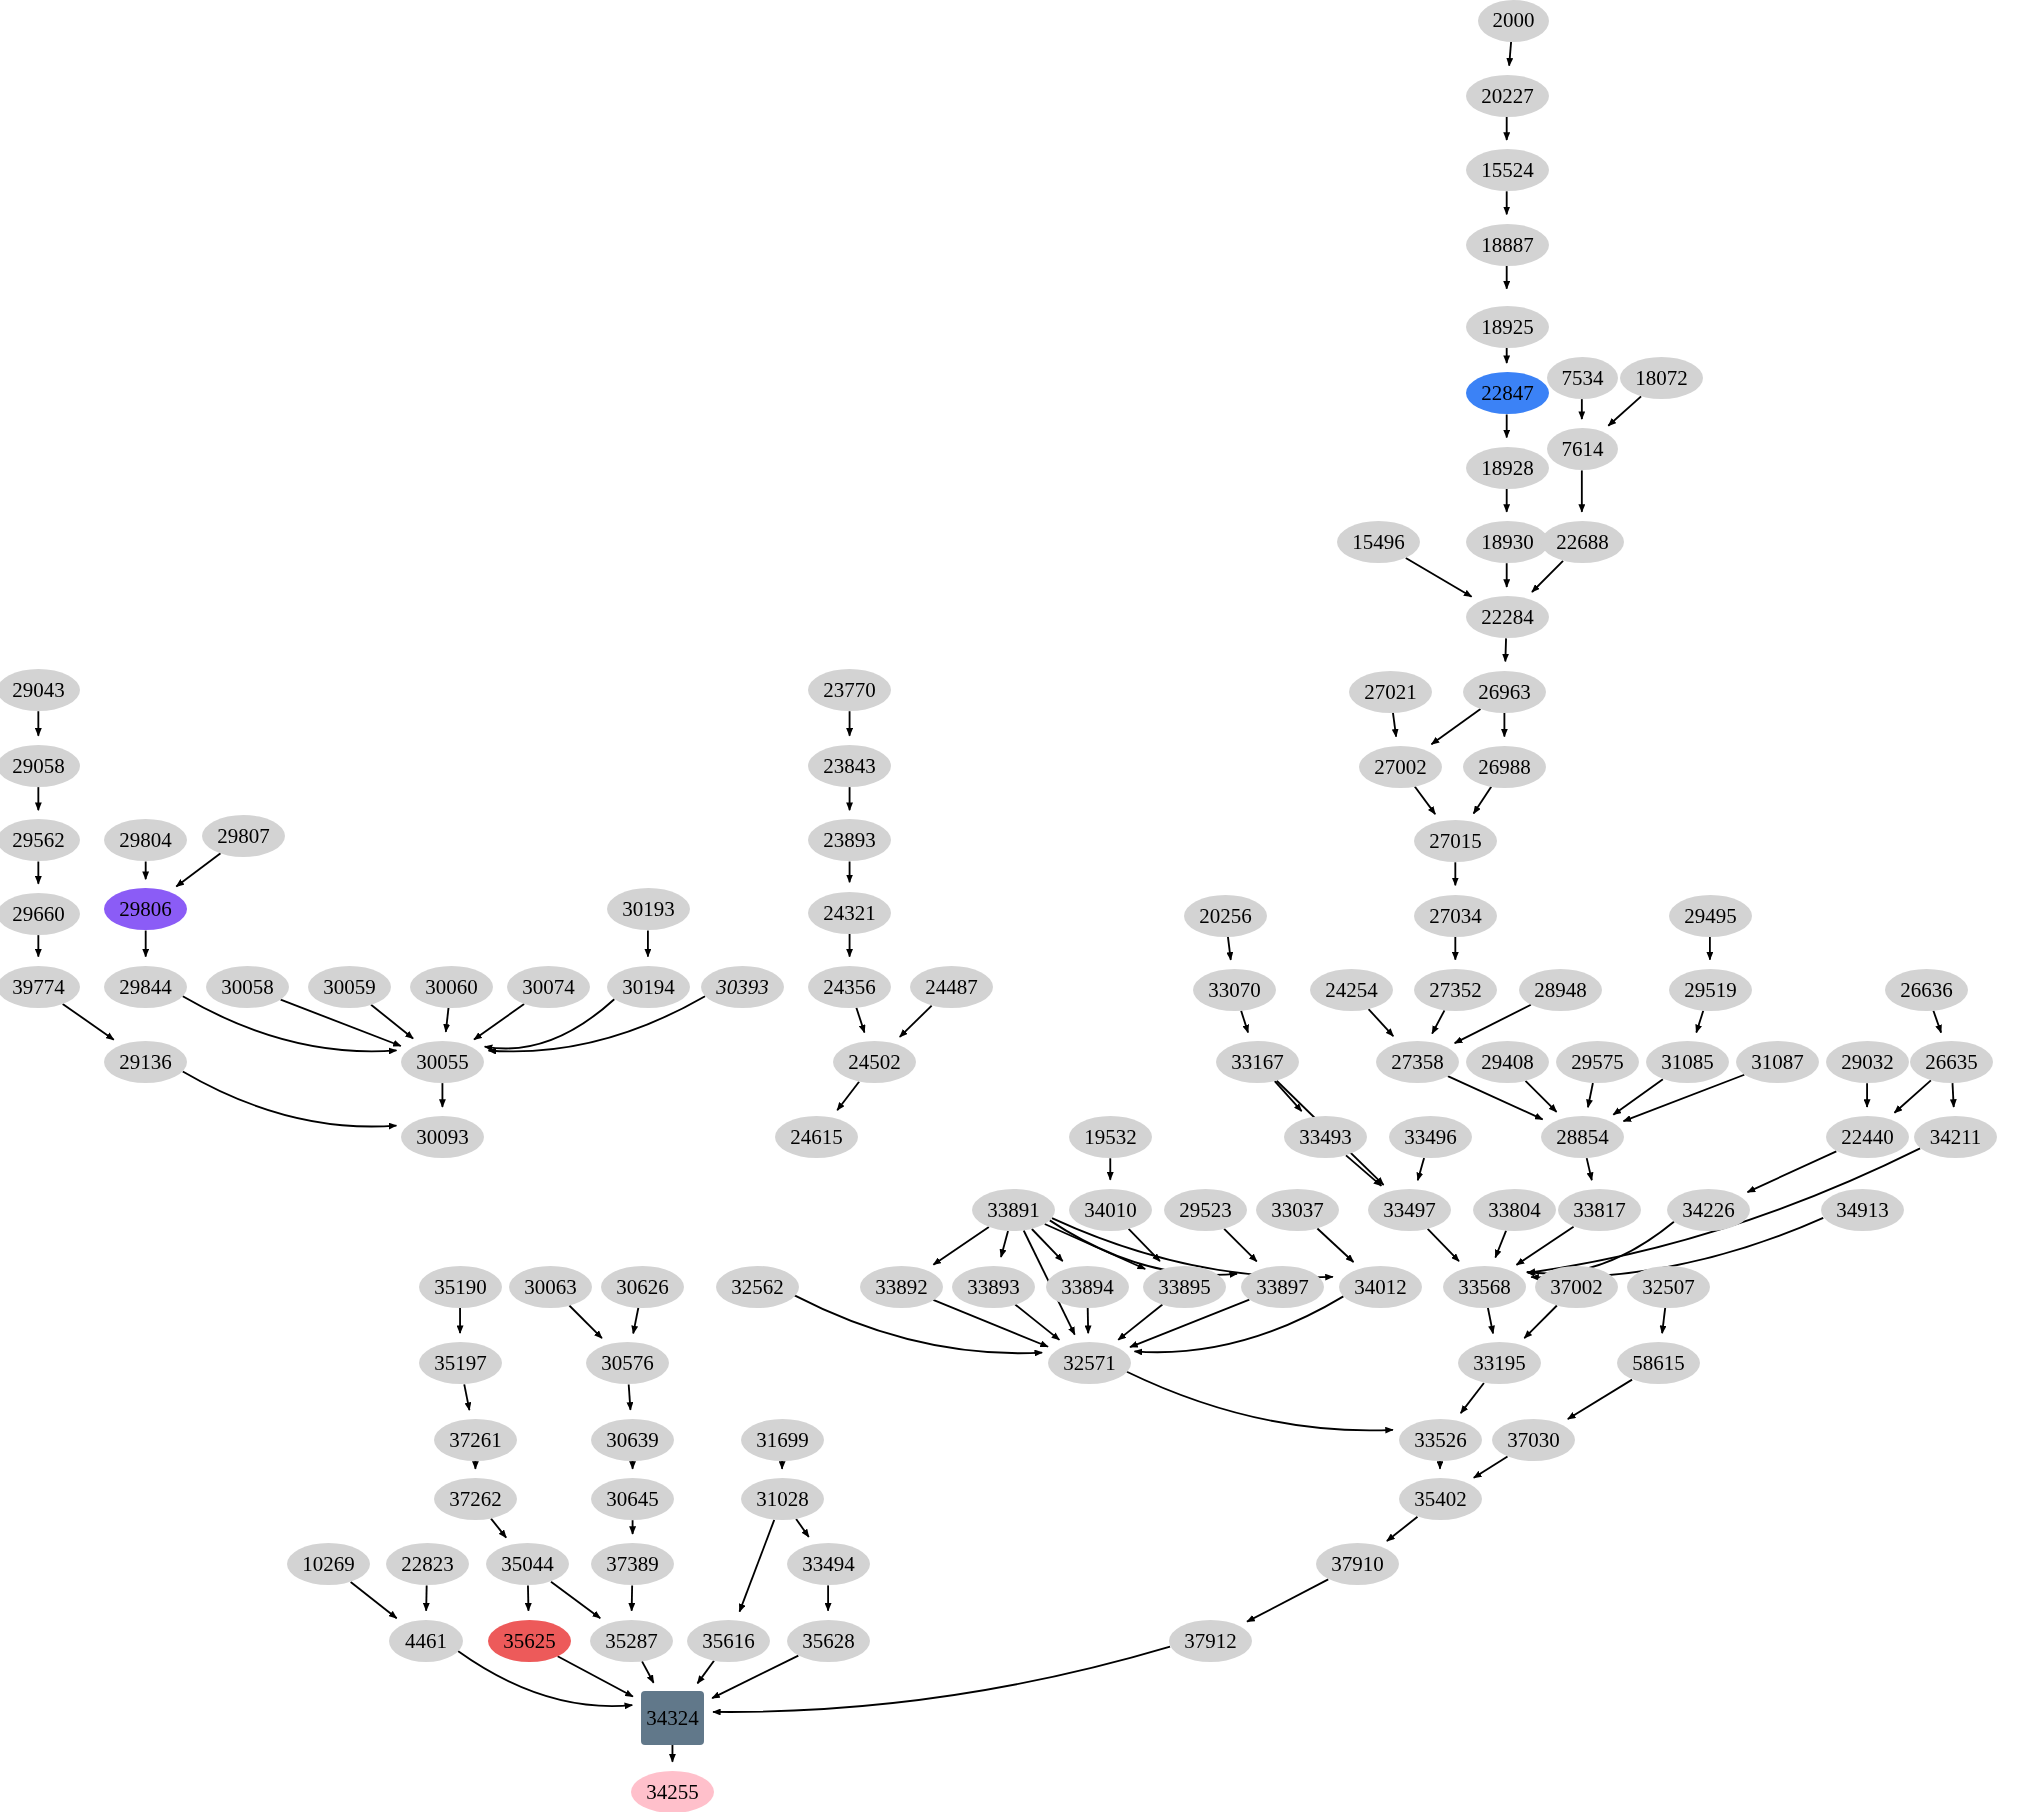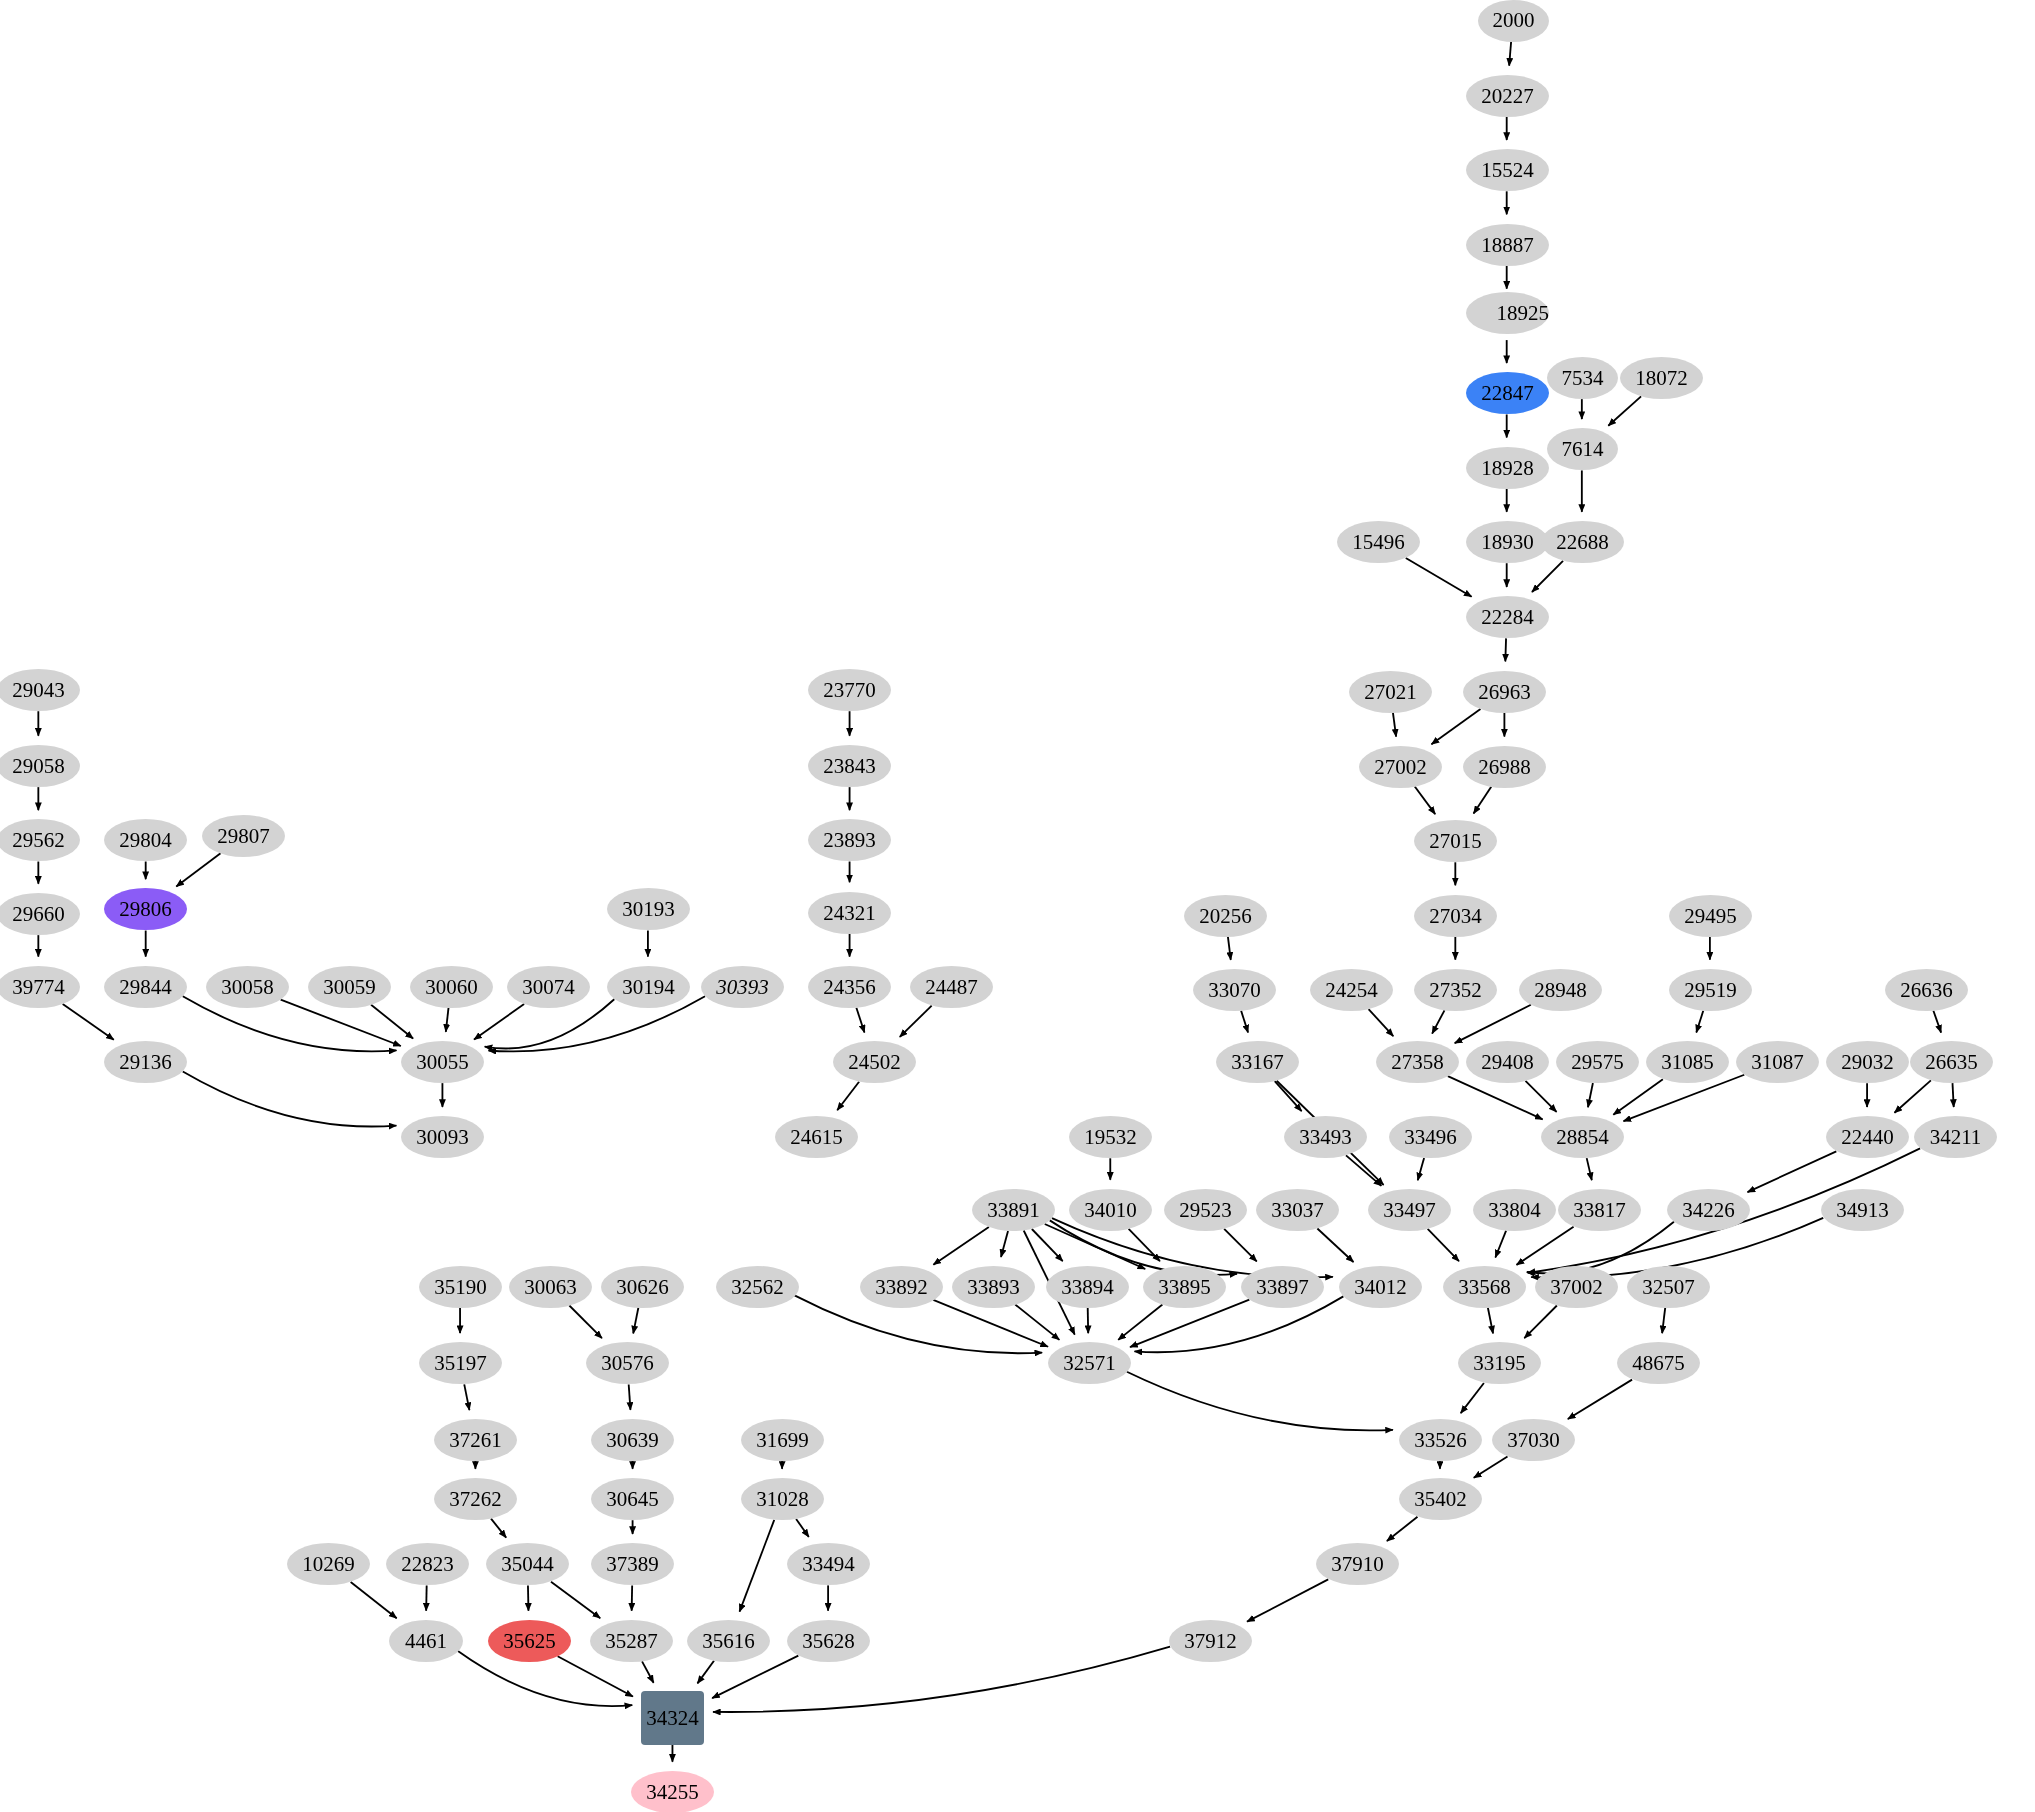--- a/index.html
+++ b/index.html
@@ -158,21 +158,21 @@
       </div>
       <div class="node ellipse" style="left: 1466px; top: 75px; width: 83px; height: 42px; background: rgb(211, 211, 211);">
         <span>20227</span>
       </div>
       <div class="node ellipse" style="left: 1466px; top: 149px; width: 83px; height: 42px; background: rgb(211, 211, 211);">
         <span>15524</span>
       </div>
       <div class="node ellipse" style="left: 1466px; top: 224px; width: 83px; height: 42px; background: rgb(211, 211, 211);">
         <span>18887</span>
       </div>
-      <div class="node ellipse" style="left: 1466px; top: 292px; width: 83px; height: 42px; background: rgb(211, 211, 211); justify-content: flex-end;">
+      <div class="node ellipse" style="left: 1466px; top: 306px; width: 83px; height: 42px; background: rgb(211, 211, 211);">
         <span>18925</span>
       </div>
       <div class="node ellipse" style="left: 1466px; top: 372px; width: 83px; height: 42px; background: #3b82f6; align-items: center;">
         <span>22847</span>
       </div>
       <div class="node ellipse" style="left: 1547px; top: 357px; width: 71px; height: 42px; background: rgb(211, 211, 211);">
         <span>7534</span>
       </div>
       <div class="node ellipse" style="left: 1620px; top: 357px; width: 83px; height: 42px; background: rgb(211, 211, 211);">
         <span>18072</span>
@@ -432,21 +432,21 @@
       <div class="node ellipse" style="left: 586px; top: 1342px; width: 83px; height: 42px; background: rgb(211, 211, 211);">
         <span>30576</span>
       </div>
       <div class="node ellipse" style="left: 1048px; top: 1342px; width: 83px; height: 42px; background: rgb(211, 211, 211);">
         <span>32571</span>
       </div>
       <div class="node ellipse" style="left: 1458px; top: 1342px; width: 83px; height: 42px; background: rgb(211, 211, 211);">
         <span>33195</span>
       </div>
       <div class="node ellipse" style="left: 1617px; top: 1342px; width: 83px; height: 42px; background: rgb(211, 211, 211);">
-        <span>48675</span>
+        <span>58615</span>
       </div>
       <div class="node ellipse" style="left: 434px; top: 1419px; width: 83px; height: 42px; background: rgb(211, 211, 211);">
         <span>37261</span>
       </div>
       <div class="node ellipse" style="left: 591px; top: 1419px; width: 83px; height: 42px; background: rgb(211, 211, 211);">
         <span>30639</span>
       </div>
       <div class="node ellipse" style="left: 741px; top: 1419px; width: 83px; height: 42px; background: rgb(211, 211, 211);">
         <span>31699</span>
       </div>

